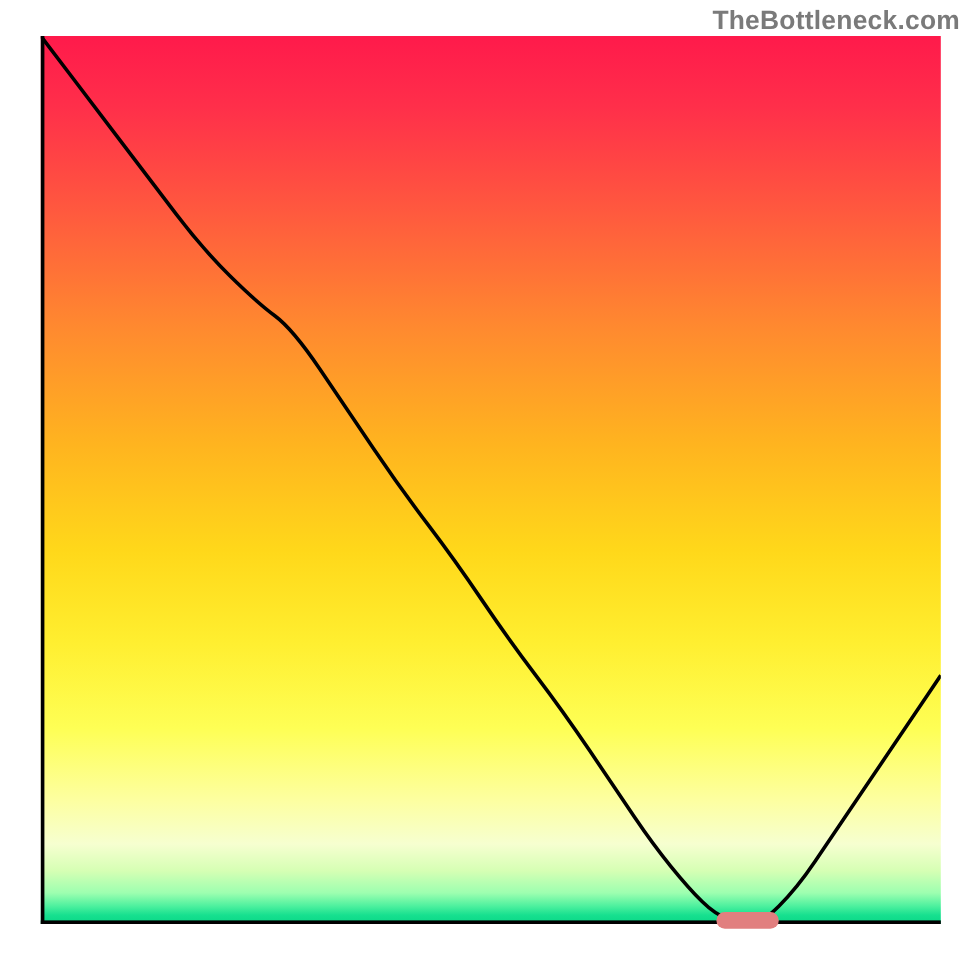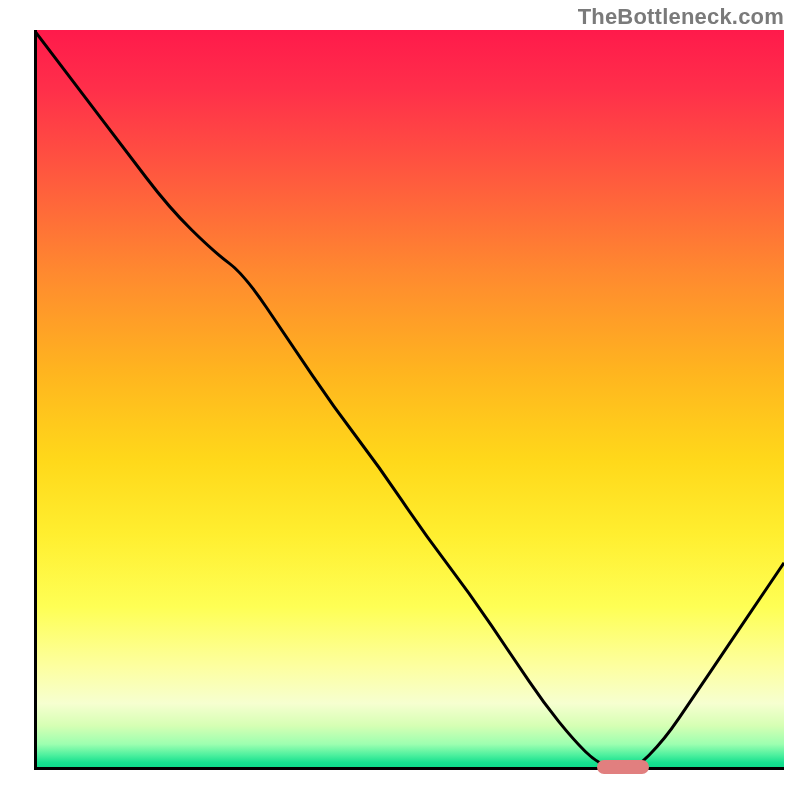--- a/index.html
+++ b/index.html
@@ -8,21 +8,21 @@
 
   .chart-wrap {
     position: relative;
     width: 800px;
     height: 800px;
   }
 
   .watermark {
     position: absolute;
     top: 4px;
-    right: 16px;
+    right: 0;
     font-size: 22px;
     font-weight: 600;
     color: #7a7a7a;
     letter-spacing: 0.2px;
   }
 
   .plot {
     position: absolute;
     left: 34px;
     top: 30px;

